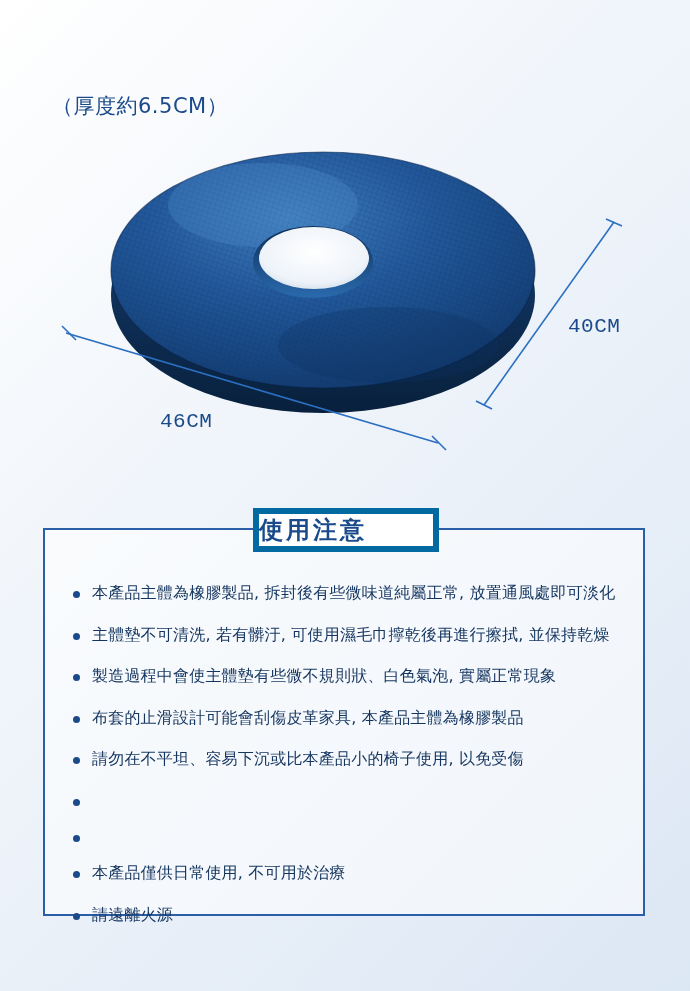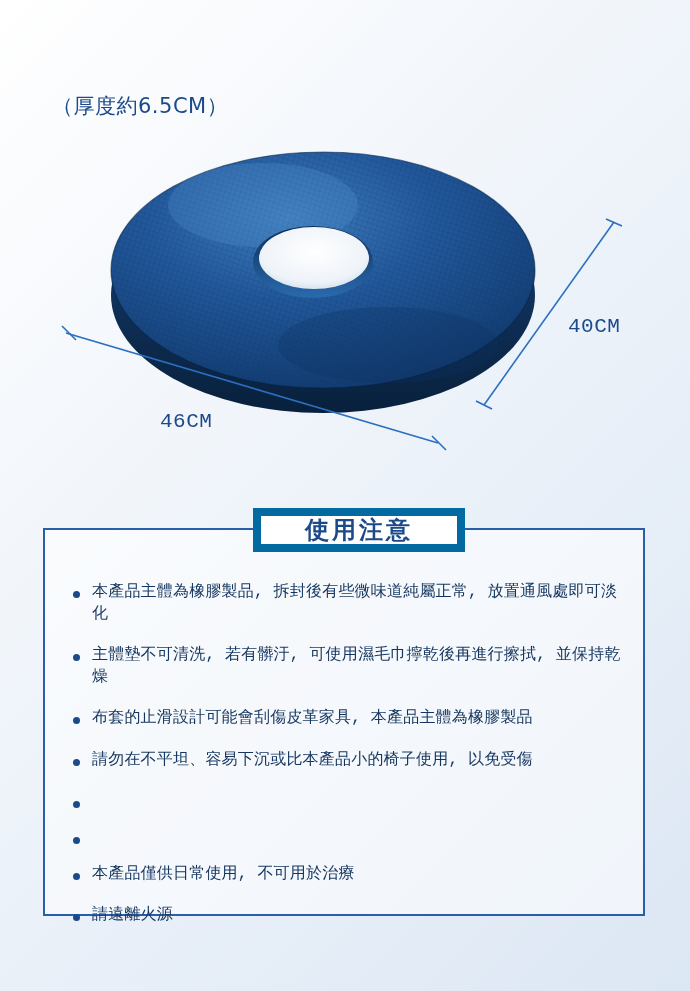--- a/index.html
+++ b/index.html
@@ -71,41 +71,40 @@
     width: 602px;
     height: 388px;
     border: 2px solid #2b5ea8;
     background: rgba(255,255,255,0.55);
     box-sizing: border-box;
   }
   .notice-title-box {
     position: absolute;
     left: 208px;
     top: -22px;
-    width: 212px;
+    width: 186px;
     height: 44px;
-    border: 8px solid #0369a1;
+    border: 6px solid #0369a1;
     background: #ffffff;
     box-sizing: border-box;
     display: flex;
     align-items: center;
-    justify-content: center;
+    justify-content: flex-start;
   }
   .notice-title {
     font-size: 24px;
     font-weight: bold;
     color: #1b4a8a;
     letter-spacing: 3px;
   }
   .notice-list {
     position: absolute;
     left: 28px;
     top: 52px;
     right: 18px;
-    font-family: Liberation Mono, monospace;
   }
   .notice-item {
     display: flex;
     align-items: flex-start;
     margin-bottom: 20px;
   }
   .bullet {
     width: 7px;
     height: 7px;
     border-radius: 50%;
@@ -197,20 +196,24 @@
     <div class="notice-item">
       <span class="bullet"></span>
       <span class="notice-text">本產品主體為橡膠製品, 拆封後有些微味道純屬正常, 放置通風處即可淡化</span>
     </div>
     <div class="notice-item">
       <span class="bullet"></span>
       <span class="notice-text">主體墊不可清洗, 若有髒汙, 可使用濕毛巾擰乾後再進行擦拭, 並保持乾燥</span>
     </div>
     <div class="notice-item">
       <span class="bullet"></span>
+      <span class="notice-text">製造過程中會使主體墊有些微不規則狀、白色氣泡, 實屬正常現象</span>
+    </div>
+    <div class="notice-item">
+      <span class="bullet"></span>
       <span class="notice-text">布套的止滑設計可能會刮傷皮革家具, 本產品主體為橡膠製品</span>
     </div>
     <div class="notice-item">
       <span class="bullet"></span>
       <span class="notice-text">請勿在不平坦、容易下沉或比本產品小的椅子使用, 以免受傷</span>
     </div>
     <div class="notice-item">
       <span class="bullet"></span>
     </div>
     <div class="notice-item">

